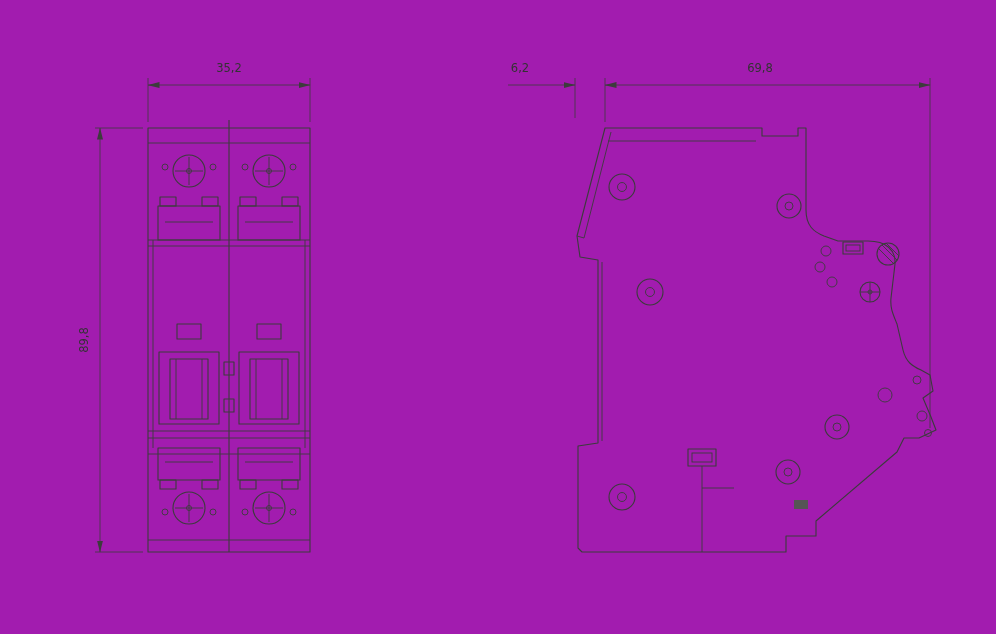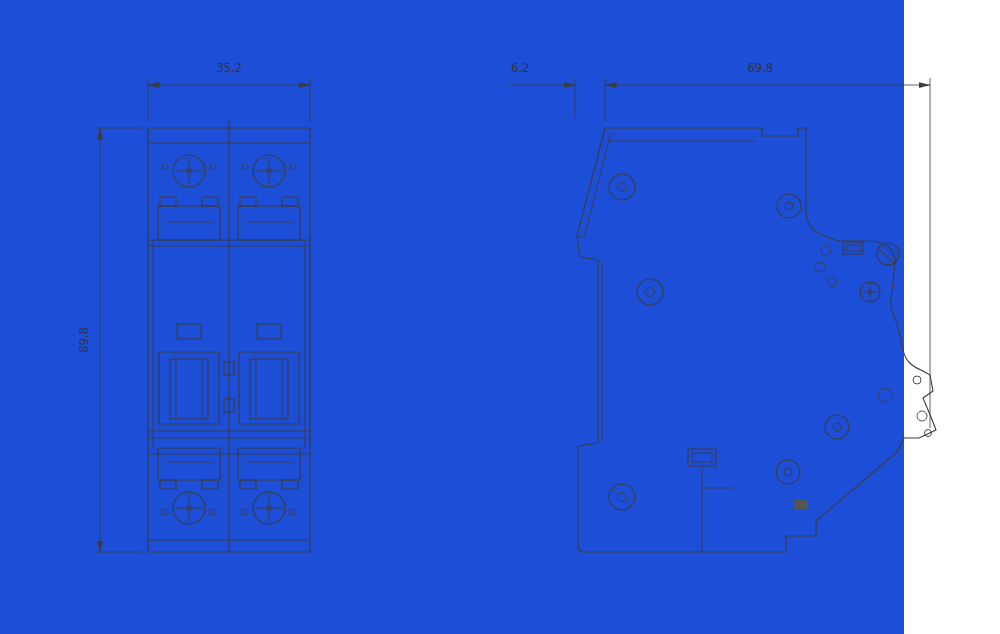--- a/index.html
+++ b/index.html
@@ -1,16 +1,16 @@
 <!DOCTYPE html>
 <html><head>
 <meta charset="utf-8">
 <style>
   html,body{margin:0;padding:0;background:#ffffff;width:1000px;height:634px;overflow:hidden;}
-  .canvas{width:904px;height:634px;position:relative;background:#1d4ed8;text-align:center;}
+  .canvas{width:996px;height:634px;position:relative;background:#a21caf;text-align:center;}
   svg{display:block;}
   svg text{font-family:"DejaVu Sans","Liberation Sans",sans-serif;font-size:11.5px;fill:#333;}
   .ln{stroke:#3c3c3c;stroke-width:1.1;fill:none;stroke-linejoin:round;stroke-linecap:butt;}
   .thin{stroke:#3c3c3c;stroke-width:0.9;fill:none;}
   .dim{stroke:#3c3c3c;stroke-width:0.8;fill:none;}
 </style>
 </head>
 <body>
 
 <div class="canvas">

